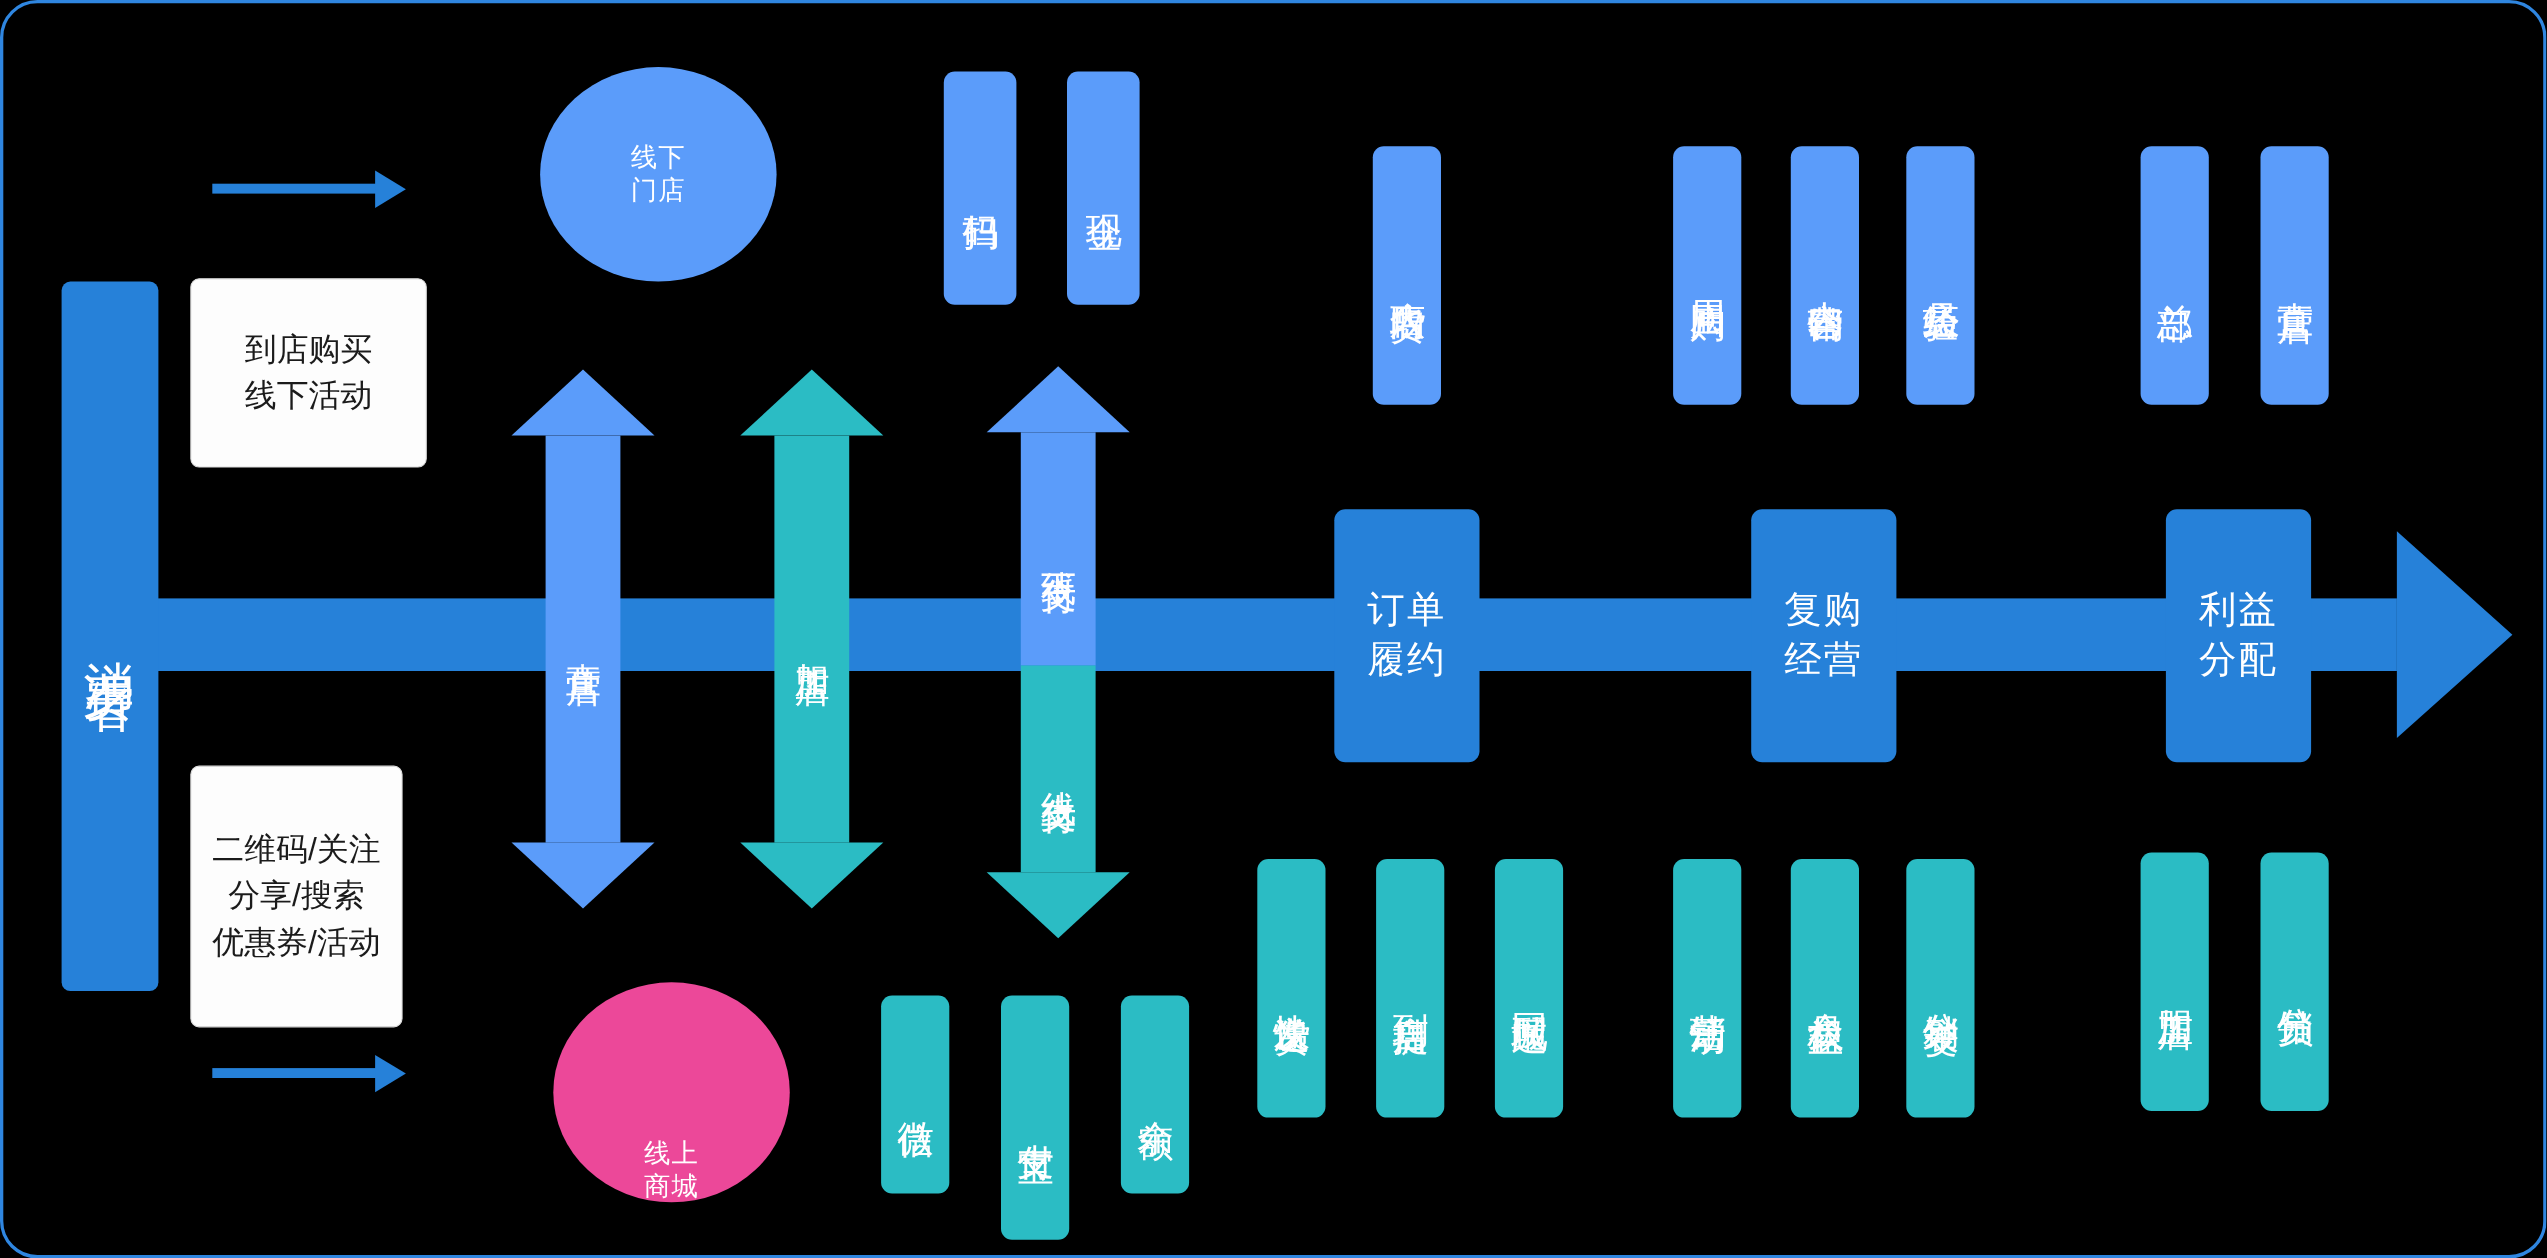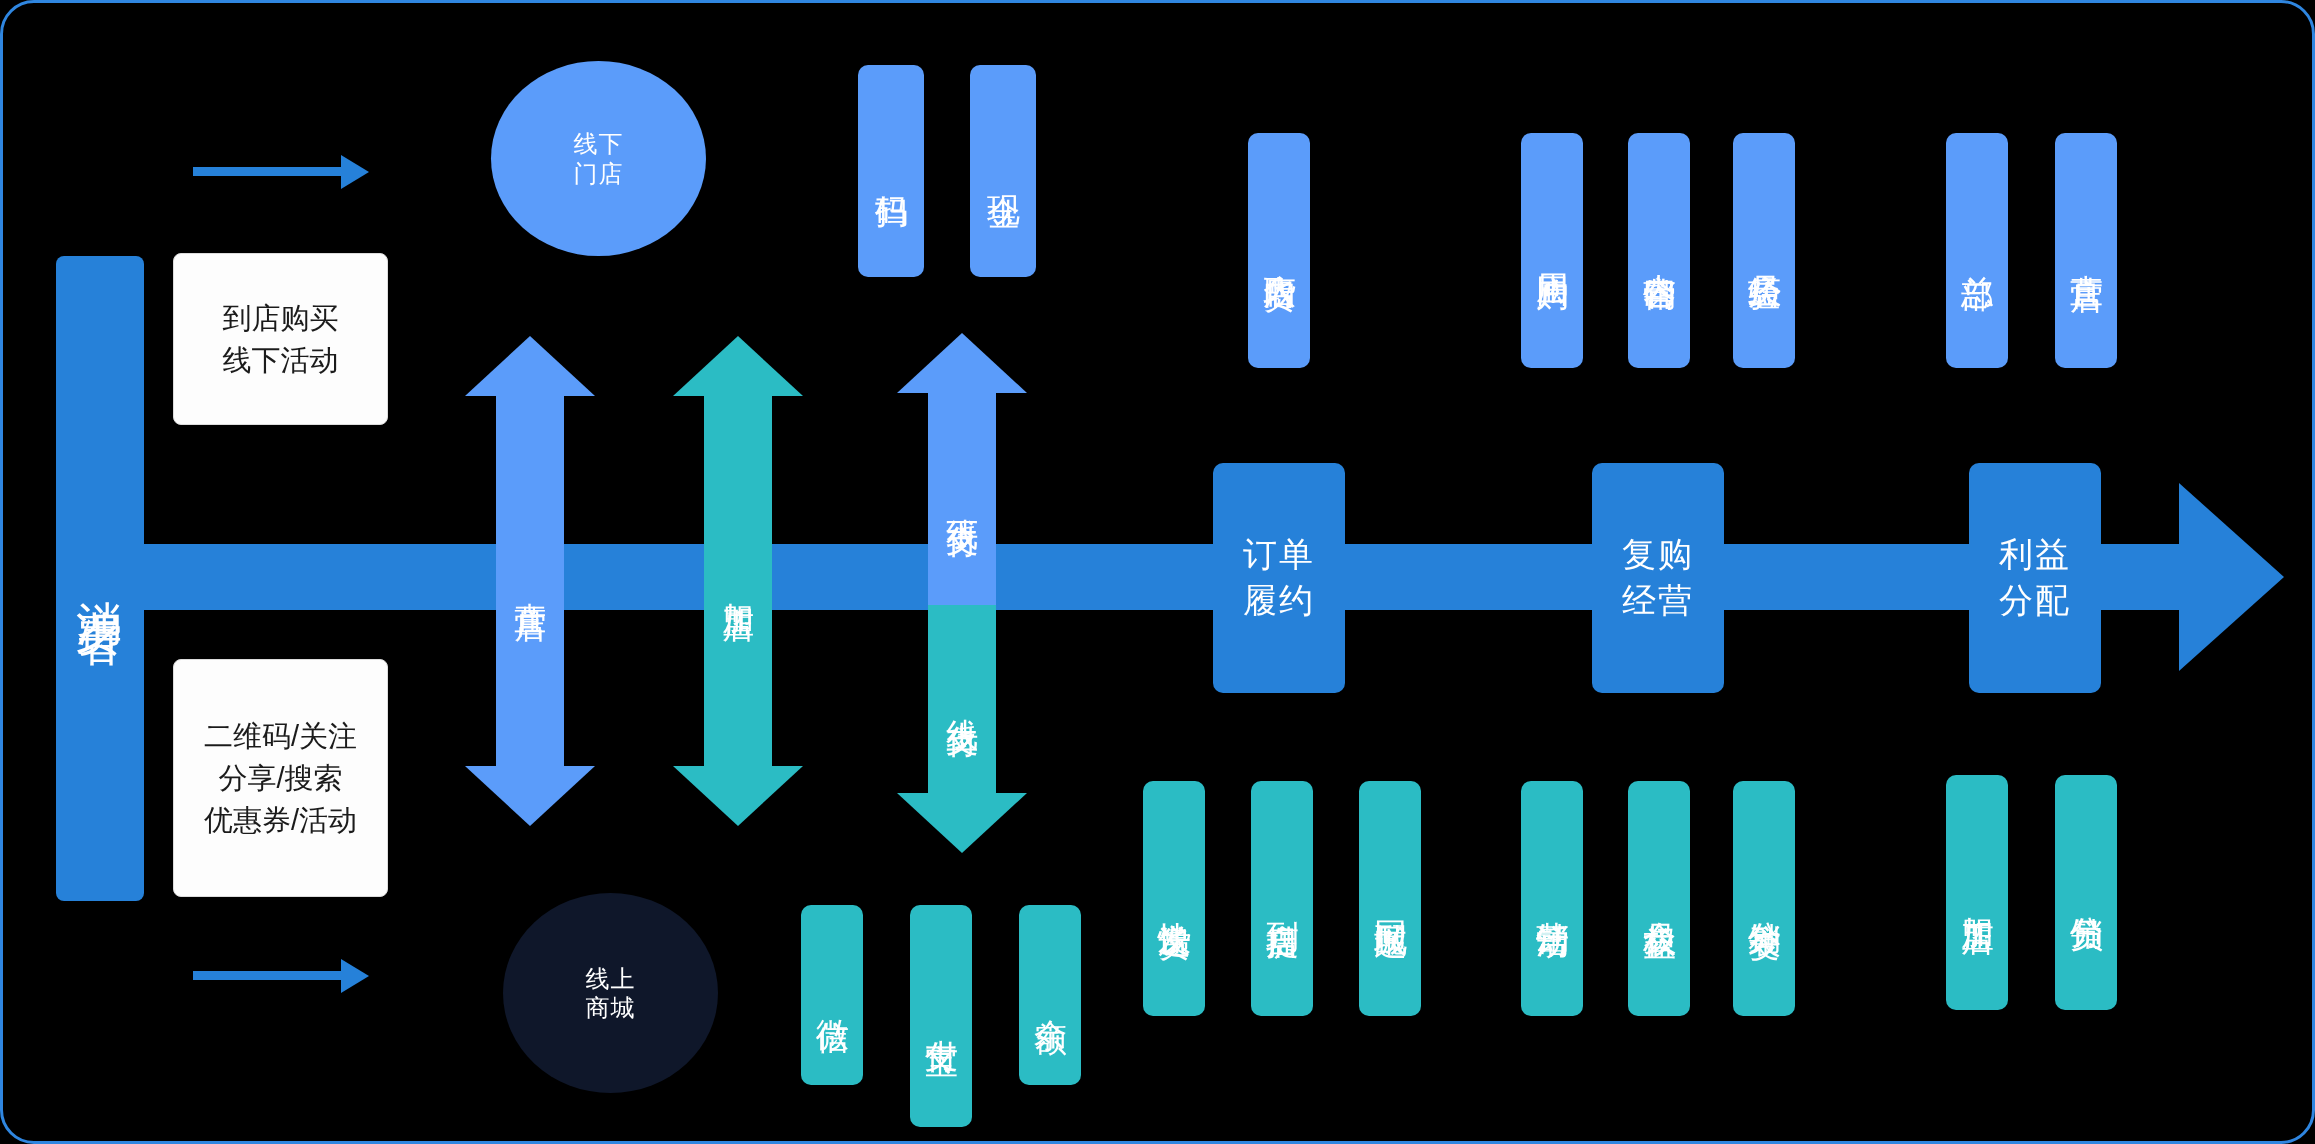--- a/index.html
+++ b/index.html
@@ -39,21 +39,21 @@
   
   .band{background:#2681d9;}
   .bandhead{width:0;height:0;border-top:94px solid transparent;border-bottom:94px solid transparent;border-left:105px solid #2681d9;}
 
   
   .ellipse{
     border-radius:50%;color:#fff;display:flex;align-items:center;justify-content:center;
     text-align:center;line-height:1.22;font-size:24px;letter-spacing:1px;
   }
   .ellipse.blue{background:#5b9cfa;}
-  .ellipse.teal{background:#0f172a;}
+  .ellipse.teal{background:#ec4899;align-items:flex-end;}
 
   
   .linkarrow{height:9px;background:#2681d9;}
   .linkarrow::after{
     content:"";position:absolute;right:-26px;top:50%;transform:translateY(-50%);
     width:0;height:0;border-top:17px solid transparent;border-bottom:17px solid transparent;
     border-left:28px solid #2681d9;
   }
 
   
@@ -80,21 +80,21 @@
   <div class="abs band" style="left:90px;top:541px;width:2086px;height:66px;"></div>
   <div class="abs bandhead" style="left:2176px;top:480px;"></div>
 
   <div class="abs consumer" style="left:53px;top:253px;width:88px;height:645px;">消费者</div>
 
   <div class="abs note" style="left:170px;top:250px;width:215px;height:172px;font-size:29px;">
     <span style="white-space:pre-line;">到店购买
 线下活动</span>
   </div>
 
-  <div class="abs note" style="left:170px;top:656px;width:215px;height:238px;font-size:29px;">
+  <div class="abs note" style="left:170px;top:693px;width:193px;height:238px;font-size:29px;">
     <span style="white-space:pre-line;">二维码/关注
 分享/搜索
 优惠券/活动</span>
   </div>
 
   <div class="abs linkarrow" style="left:190px;top:164px;width:150px;"></div>
   <div class="abs linkarrow" style="left:190px;top:968px;width:150px;"></div>
 
   <div class="abs ellipse blue" style="left:488px;top:58px;width:215px;height:195px;">
     <span style="white-space:pre-line;">线下

